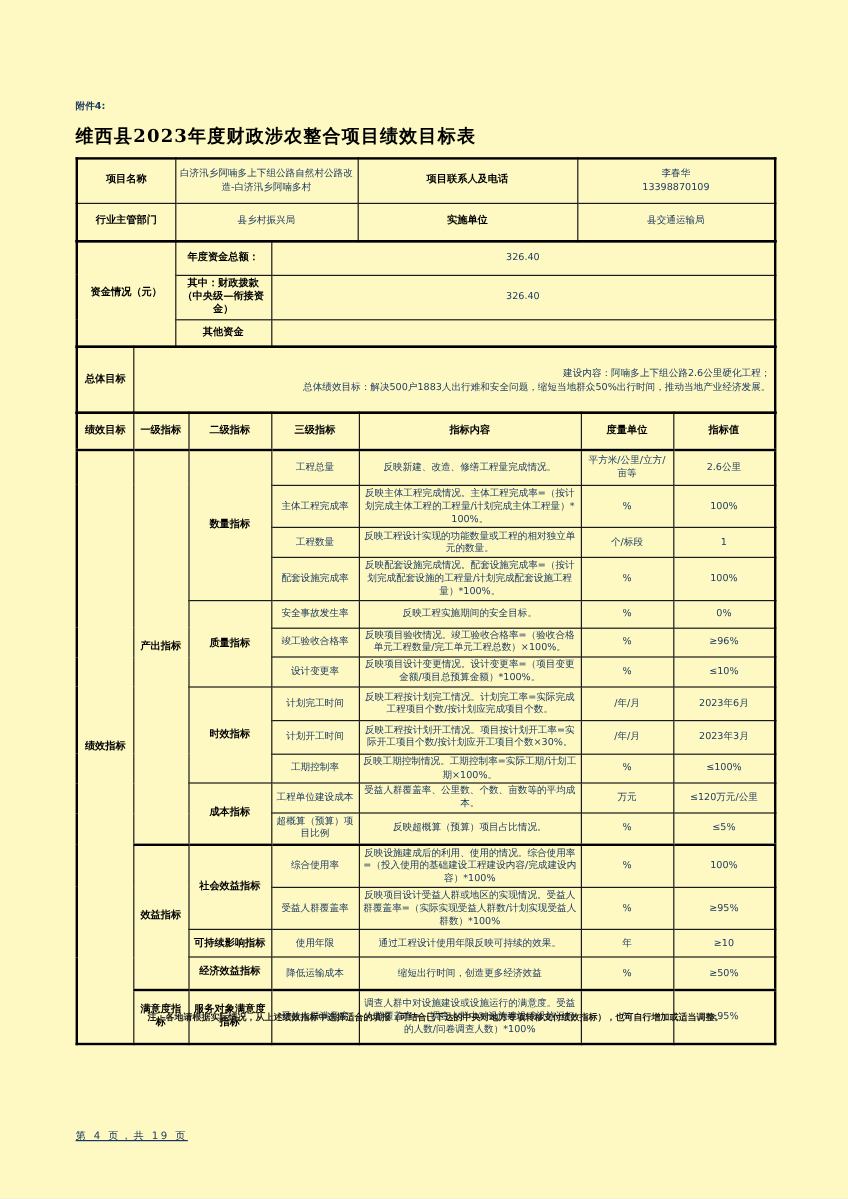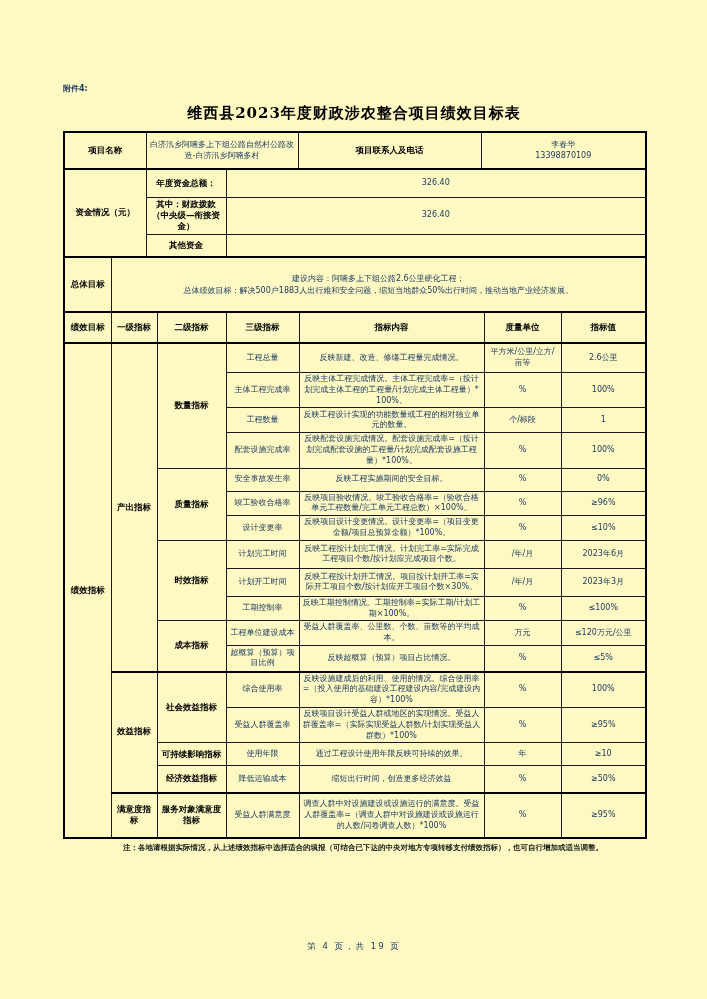--- a/index.html
+++ b/index.html
@@ -5,45 +5,45 @@
   html,body{margin:0;padding:0;background:#e8e8e8;}
   .page{
     width:707px;height:999px;background:#fef9c3;position:relative;
     font-family:"DejaVu Sans","Liberation Sans",sans-serif;
     color:#000;overflow:hidden;margin:0 auto;
   }
   .attachment{
     position:absolute;left:63px;top:83px;font-size:8px;color:#17365d;font-weight:bold;
   }
   .doc-title{
-    position:absolute;left:63px;top:104px;width:582px;text-align:center;
+    position:absolute;left:63px;top:104px;width:582px;
     font-size:15px;font-weight:bold;color:#000;letter-spacing:1px;
     font-family:"DejaVu Serif","Liberation Serif",serif;
   }
   .tables{position:absolute;left:63px;top:131px;width:674px;}
   table.t{
     border-collapse:collapse;table-layout:fixed;width:582px;
     border:2px solid #000;margin-top:-2px;
   }
   table.t:first-child{margin-top:0;}
   td{
     border:1px solid #1a1a1a;padding:1px 3px;text-align:center;vertical-align:middle;
     font-size:8px;line-height:1.35;color:#17365d;word-break:break-all;
   }
   td.lab{font-weight:bold;color:#000;font-size:8.5px;}
   td.left{text-align:left;}
   tr.thick td{border-top:2px solid #000;}
-  .goal-text{font-size:8px;color:#17365d;line-height:1.5;text-align:center;}
+  .goal-text{font-size:8px;color:#17365d;line-height:1.5;text-align:right;}
   .note{
     position:absolute;left:63px;top:843px;width:600px;text-align:center;
     font-size:7.5px;font-weight:bold;color:#1a1a1a;line-height:1.4;
   }
   .footer{
-    position:absolute;left:63px;top:941px;width:582px;text-align:center;
-    font-size:8.5px;color:#17365d;letter-spacing:2px;
+    position:absolute;left:63px;top:941px;width:582px;text-align:left;
+    font-size:8.5px;color:#17365d;letter-spacing:2px;text-decoration:underline;
   }
 </style>
 </head>
 <body>
 
 <div class="page">
 
   <div class="attachment">附件4:</div>
   <div class="doc-title">维西县2023年度财政涉农整合项目绩效目标表</div>
 
@@ -59,20 +59,26 @@
       <tbody>
           <tr style="height:37px">
         <td class="lab">项目名称</td>
         <td>白济汛乡阿喃多上下组公路自然村公路改造-白济汛乡阿喃多村</td>
         <td class="lab">项目联系人及电话</td>
         <td>
           <div>李春华</div>
           <div>13398870109</div>
         </td>
       </tr>
+      <tr style="height:32px">
+        <td class="lab">行业主管部门</td>
+        <td>县乡村振兴局</td>
+        <td class="lab">实施单位</td>
+        <td>县交通运输局</td>
+      </tr>
     </tbody>
       </table>
 
     <table class="t">
       <colgroup>
           <col style="width:82px">
           <col style="width:80px">
           <col style="width:420px">
         </colgroup>
       <tbody>

